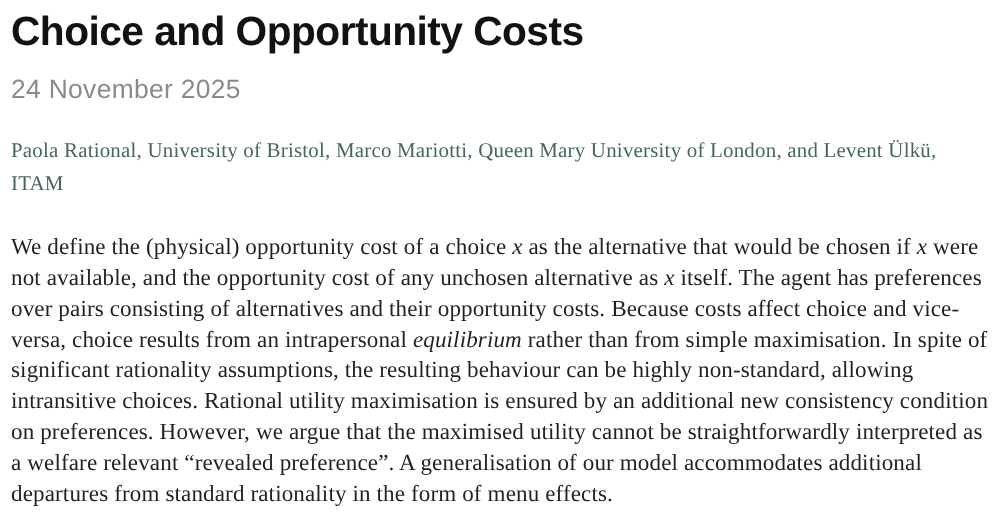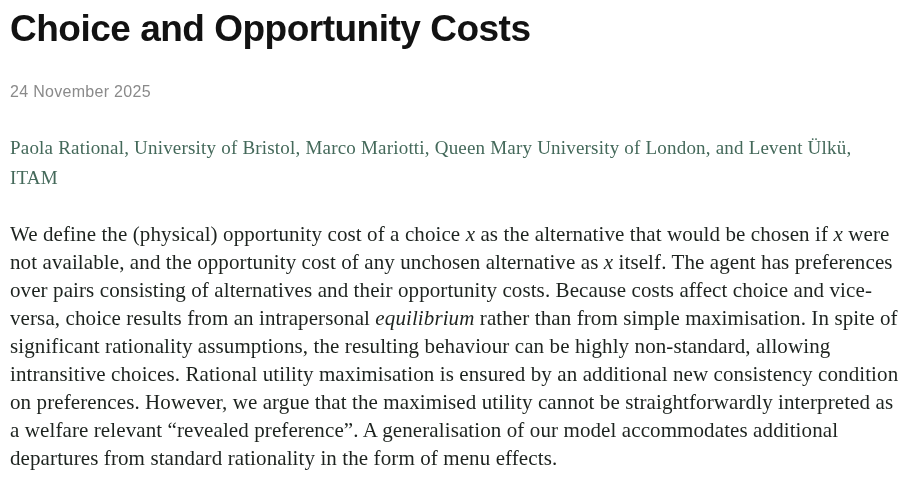--- a/index.html
+++ b/index.html
@@ -24,24 +24,24 @@
   }
   .title {
     font-family: "Liberation Sans", "DejaVu Sans", sans-serif;
     font-weight: 700;
     font-size: 37px;
     line-height: 1.22;
     letter-spacing: -0.5px;
     color: var(--c-title);
   }
   .date {
-    margin-top: 29px;
+    margin-top: 19px;
     font-family: "Liberation Sans", "DejaVu Sans", sans-serif;
     font-weight: 400;
-    font-size: 16px;
+    font-size: 24px;
     line-height: 24px;
     letter-spacing: 0.3px;
     color: var(--c-date);
   }
   .authors {
     margin-top: 29px;
     max-width: 890px;
     font-family: "Liberation Serif", "DejaVu Serif", serif;
     font-weight: 400;
     font-size: 19px;

